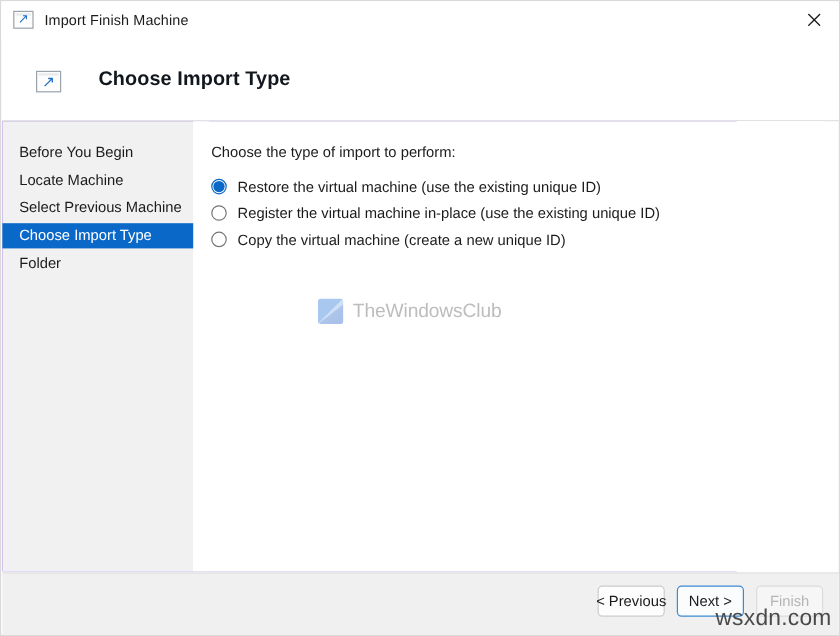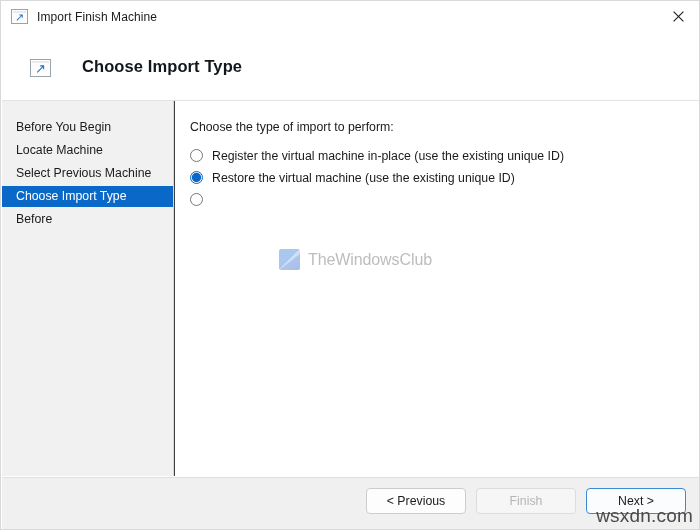--- a/index.html
+++ b/index.html
@@ -111,21 +111,21 @@
   }
   .header-icon .vm-arrow { font-size: 13px; }
 
   
   .body-area {
     position: absolute;
     left: 1px;
     top: 100px;
     width: 612px;
     height: 375px;
-    background: #404040;
+    background: #6d28d9;
   }
 
   .sidebar {
     position: absolute;
     left: 0; top: 0;
     width: 172px;
     height: 375px;
     background: #f1f1f1;
     border-right: 1px solid #d6d6d6;
     box-sizing: border-box;
@@ -141,21 +141,21 @@
     margin-bottom: 2px;
     box-sizing: border-box;
   }
   .nav-item.selected {
     background: #0a68c8;
     color: #ffffff;
   }
 
   .content {
     position: absolute;
-    left: 173px;
+    left: 159px;
     top: 0;
     width: 525px;
     height: 375px;
     background: #ffffff;
     text-decoration: underline;
   }
   .content-prompt {
     position: absolute;
     left: 15px;
     top: 19px;
@@ -250,21 +250,21 @@
     box-sizing: border-box;
   }
   .btn-row {
     position: absolute;
     right: 14px;
     top: 10px;
     display: flex;
     gap: 10px;
   }
   .btn {
-    width: 100px;
+    width: 56px;
     height: 26px;
     box-sizing: border-box;
     border: 1px solid #cccccc;
     border-radius: 4px;
     background: #fdfdfd;
     font-family: "Liberation Sans", sans-serif;
     font-size: 12.3px;
     color: #1b1b1b;
     display: flex;
     align-items: center;
@@ -318,51 +318,52 @@
     <div class="header-title">Choose Import Type</div>
   </div>
 
   <div class="body-area">
 
     <div class="sidebar">
       <div class="nav-item">Before You Begin</div>
       <div class="nav-item">Locate Machine</div>
       <div class="nav-item">Select Previous Machine</div>
       <div class="nav-item selected">Choose Import Type</div>
-      <div class="nav-item">Before</div>
+      <div class="nav-item">Folder</div>
     </div>
 
     <div class="content">
       <div class="content-prompt">Choose the type of import to perform:</div>
 
       <div class="radio-list">
-        <div class="radio-row">
-          <span class="radio-mark"></span>
-          <span class="radio-label">Register the virtual machine in-place (use the existing unique ID)</span>
-        </div>
         <div class="radio-row checked">
           <span class="radio-mark"></span>
           <span class="radio-label">Restore the virtual machine (use the existing unique ID)</span>
         </div>
         <div class="radio-row">
           <span class="radio-mark"></span>
+          <span class="radio-label">Register the virtual machine in-place (use the existing unique ID)</span>
+        </div>
+        <div class="radio-row">
+          <span class="radio-mark"></span>
+          <span class="radio-label">Copy the virtual machine (create a new unique ID)</span>
         </div>
       </div>
 
       <div class="watermark">
         <span class="wm-logo"></span>
         <span class="wm-text">TheWindowsClub</span>
       </div>
     </div>
 
   </div>
 
   <div class="footer">
     <div class="btn-row">
       <button class="btn">&lt; Previous</button>
+      <button class="btn focused">Next &gt;</button>
       <button class="btn disabled">Finish</button>
-      <button class="btn focused">Next &gt;</button>
     </div>
   </div>
 
   <div class="site-watermark">wsxdn.com</div>
 
 </div>
 
 </body></html>

